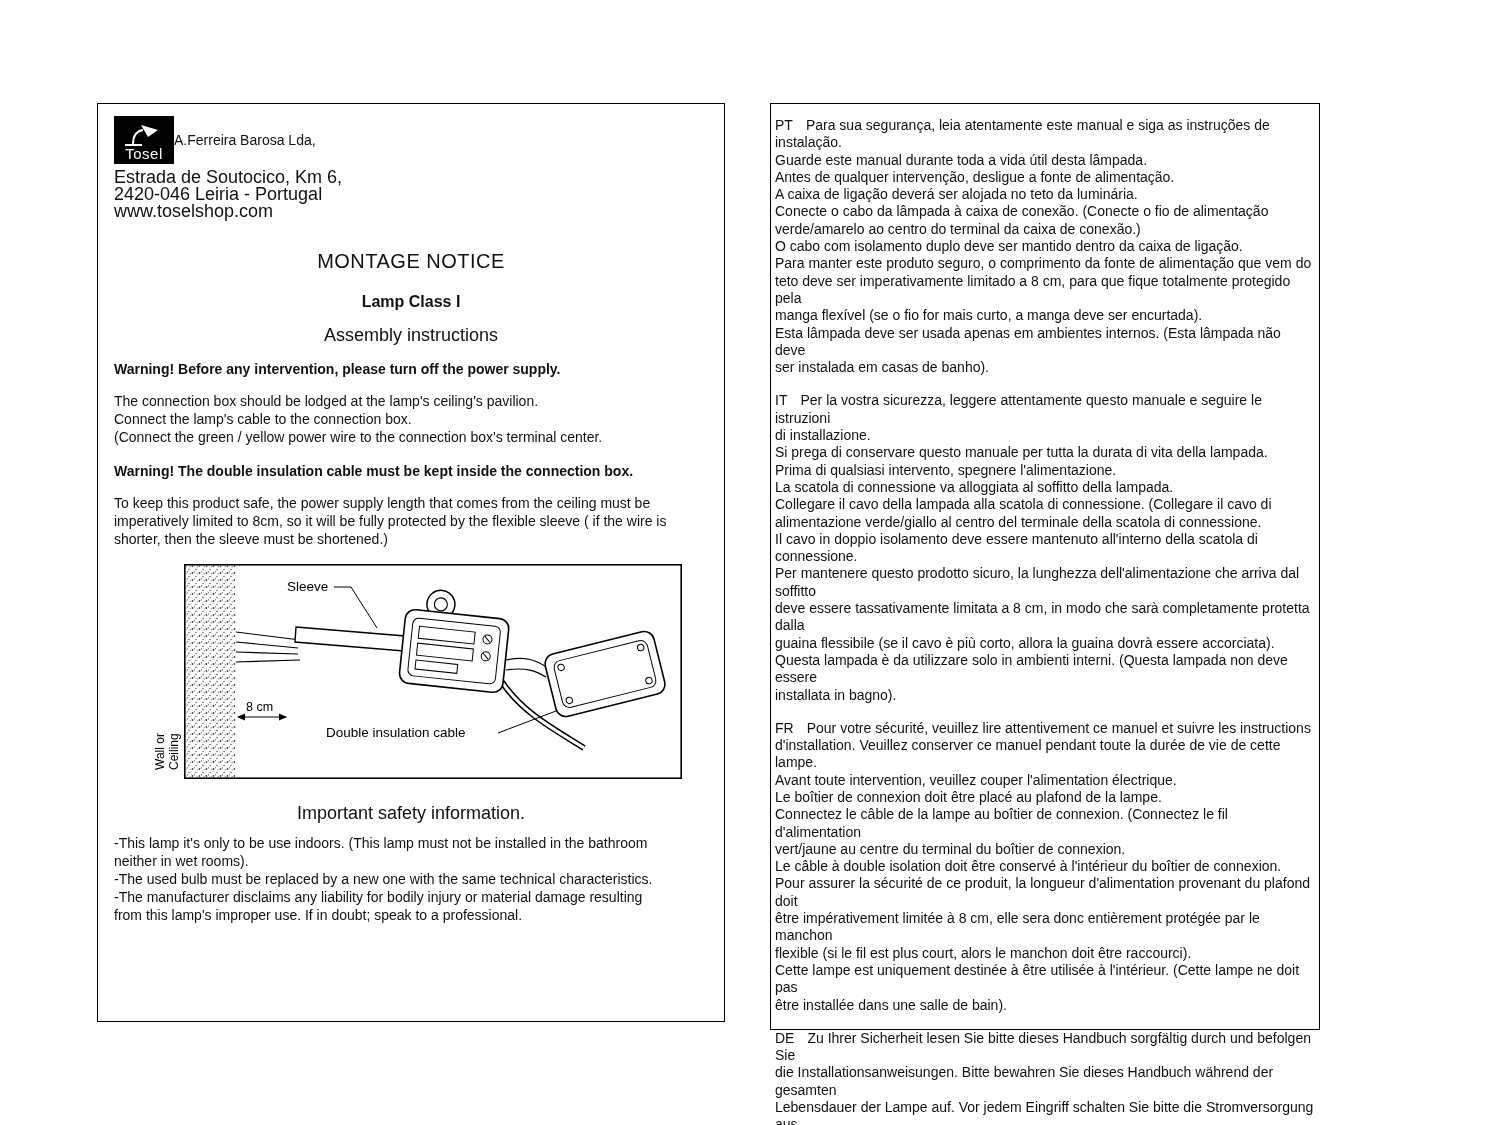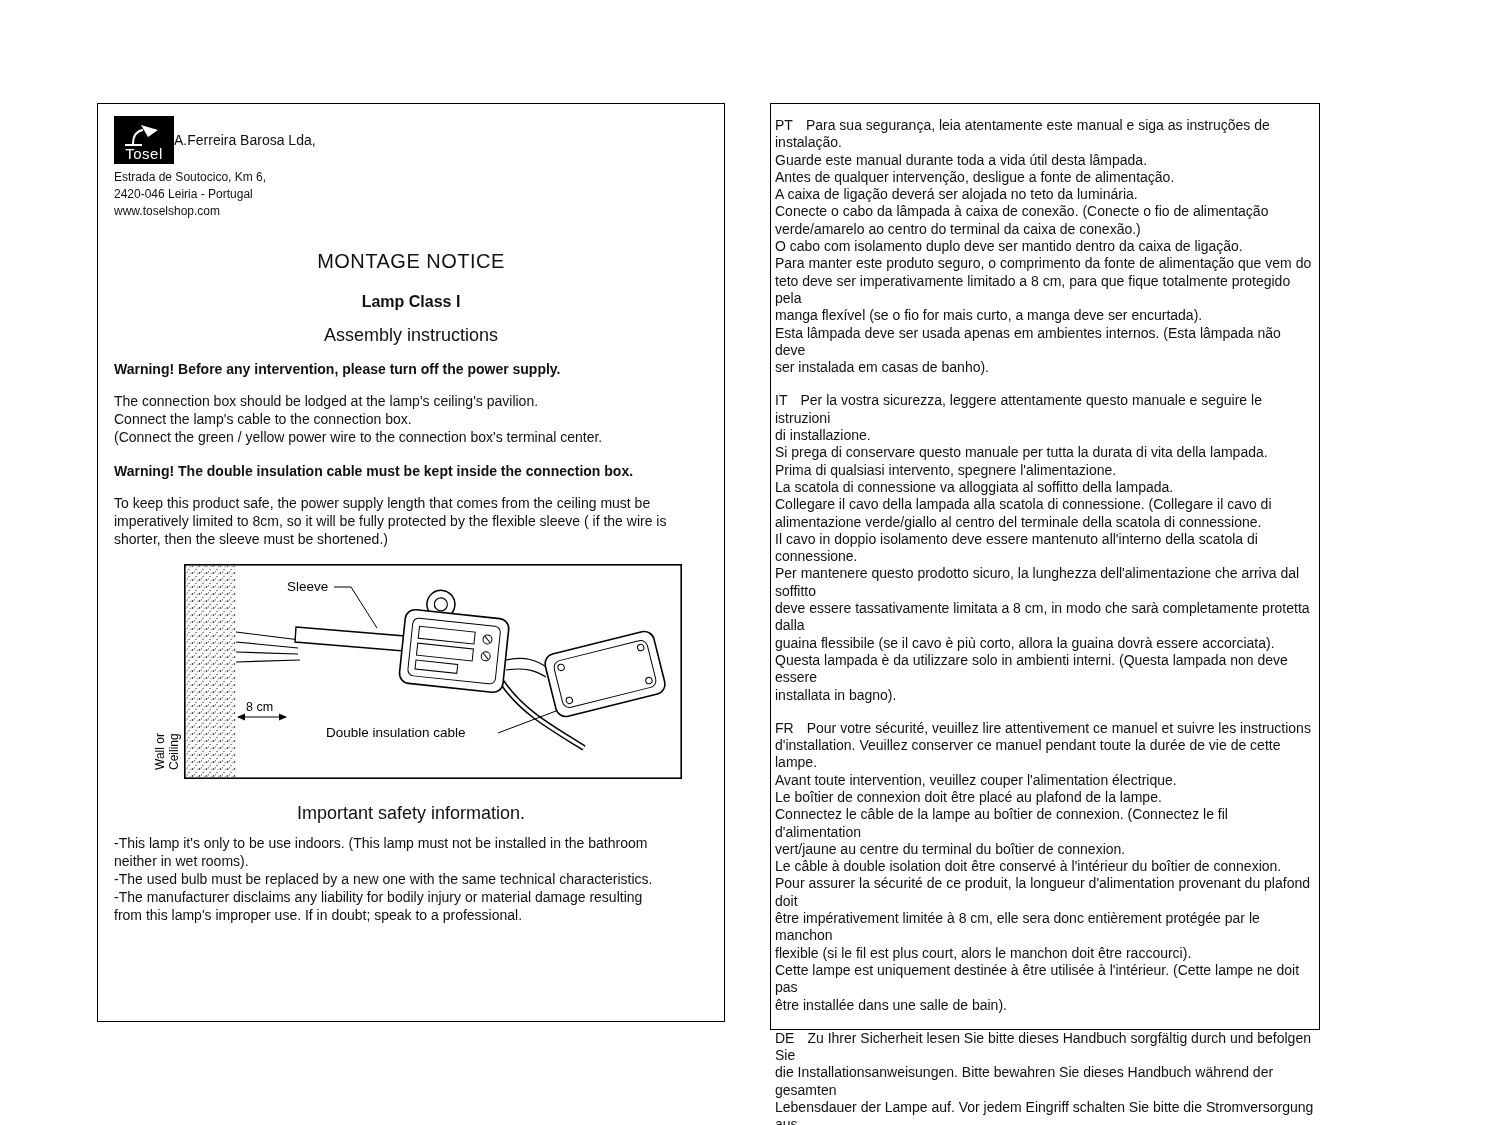--- a/index.html
+++ b/index.html
@@ -18,21 +18,21 @@
   .pre{white-space:pre-line;}
 
   
   .logo-row{display:flex;align-items:center;}
   .logo-box{
     width:60px;height:48px;background:#000;display:flex;flex-direction:column;
     align-items:center;justify-content:flex-end;padding-bottom:3px;box-sizing:border-box;
   }
   .logo-text{color:#fff;font-size:15px;letter-spacing:.5px;line-height:14px;}
   .company-name{font-size:14px;line-height:16px;}
-  .address{font-size:12px;line-height:17px;margin-top:5px;}
+  .address{font-size:18px;line-height:17px;margin-top:5px;}
 
   .doc-title{
     margin:30px 0 16px 0;text-align:center;font-size:20px;font-weight:400;
     letter-spacing:.5px;
   }
   .doc-subtitle{margin:20px 0 0 0;text-align:center;font-size:16px;font-weight:700;}
 
   .body{font-size:14px;line-height:18px;margin:0;}
   .intro{margin-top:27px;}
   .section-heading{

